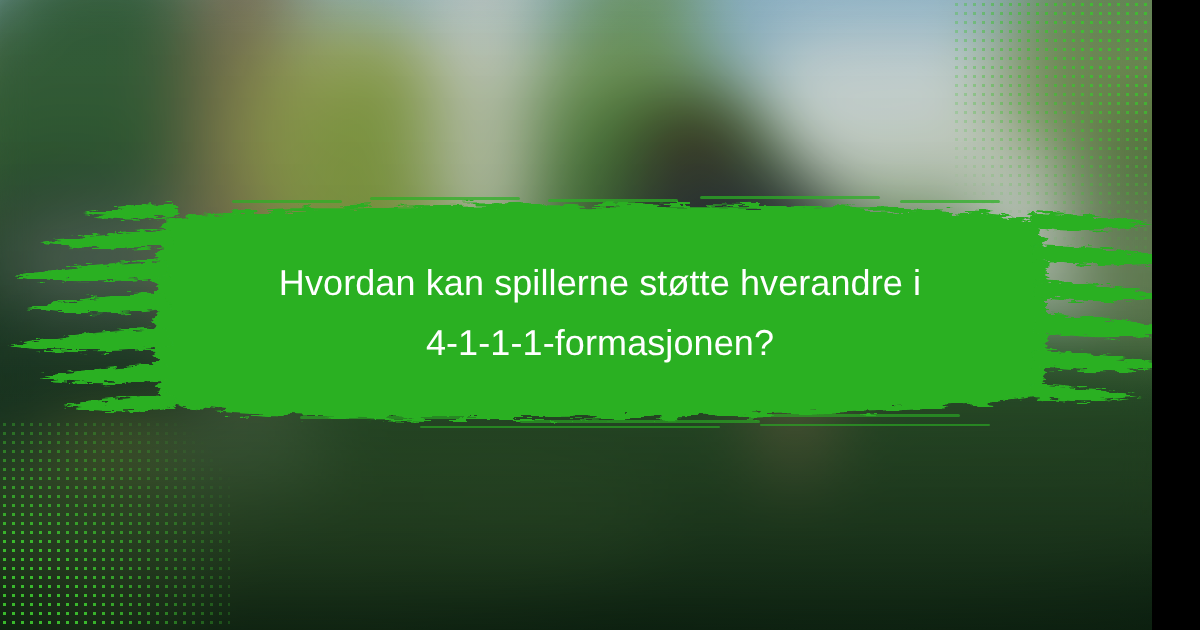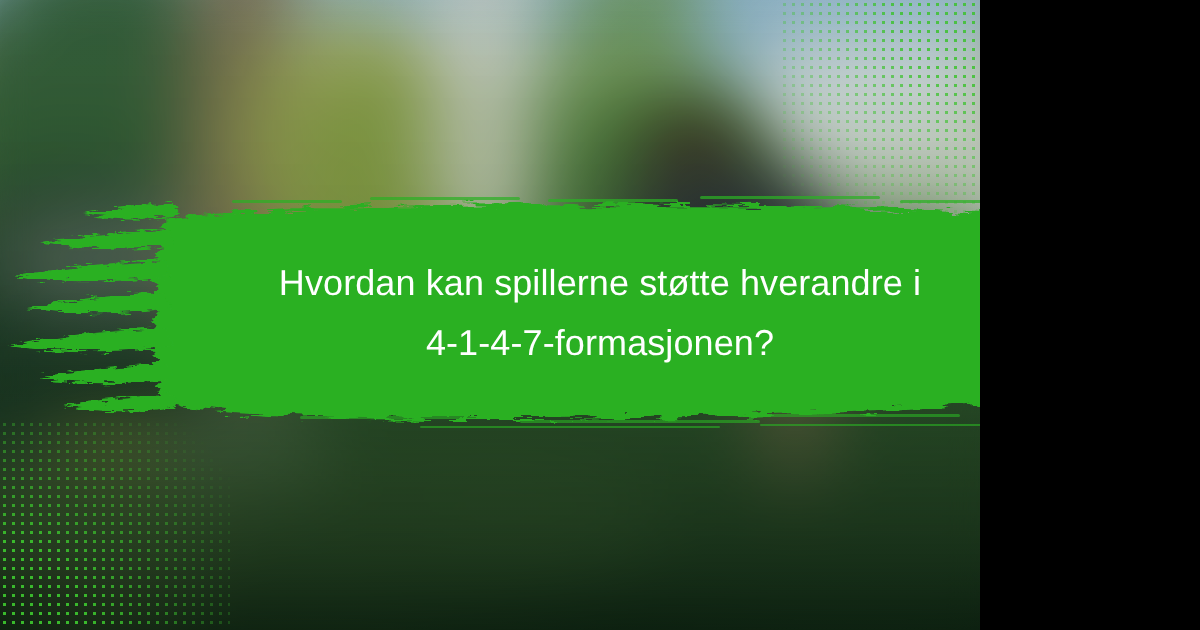--- a/index.html
+++ b/index.html
@@ -3,21 +3,21 @@
 <meta charset="utf-8">
 <title>Quote Card</title>
 <style>
   html, body {
     margin: 0;
     padding: 0;
     background: #000;
   }
   #stage {
     position: relative;
-    width: 980px;
+    width: 1152px;
     height: 630px;
     overflow: hidden;
     font-family: "Liberation Sans", sans-serif;
     background: #2d4426;
   }
 
   
   .bg-layer {
     position: absolute;
     inset: 0;
@@ -252,16 +252,16 @@
         <rect x="520" y="232" width="240" height="3" rx="1.5"></rect>
         <rect x="760" y="226" width="200" height="3" rx="1.5"></rect>
         <rect x="420" y="238" width="300" height="2" rx="1"></rect>
         <rect x="760" y="236" width="230" height="2" rx="1"></rect>
       </g>
     </svg>
   </div>
 
   <div class="headline">
     <div class="headline-line">Hvordan kan spillerne støtte hverandre i</div>
-    <div class="headline-line">4-1-4-7-formasjonen?</div>
+    <div class="headline-line">4-1-1-1-formasjonen?</div>
   </div>
 
 </div>
 
 </body></html>

